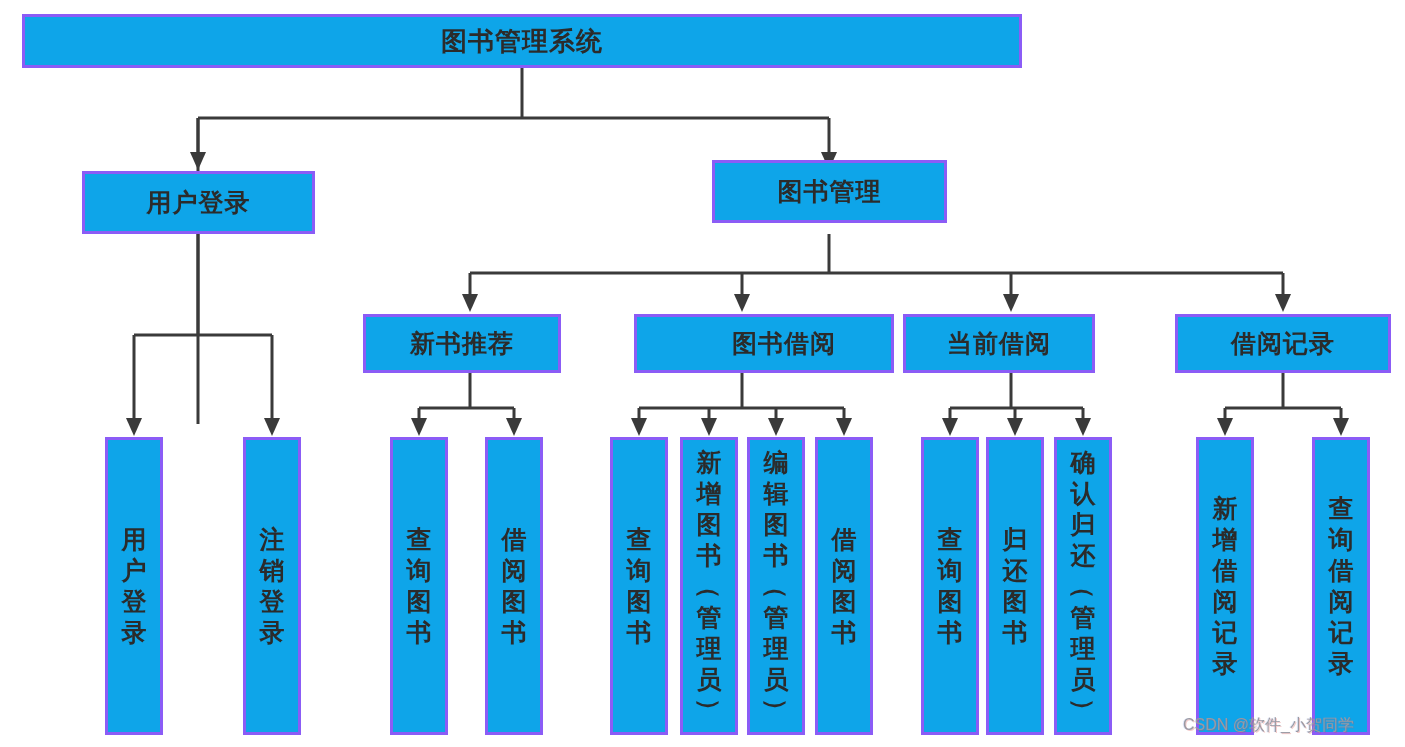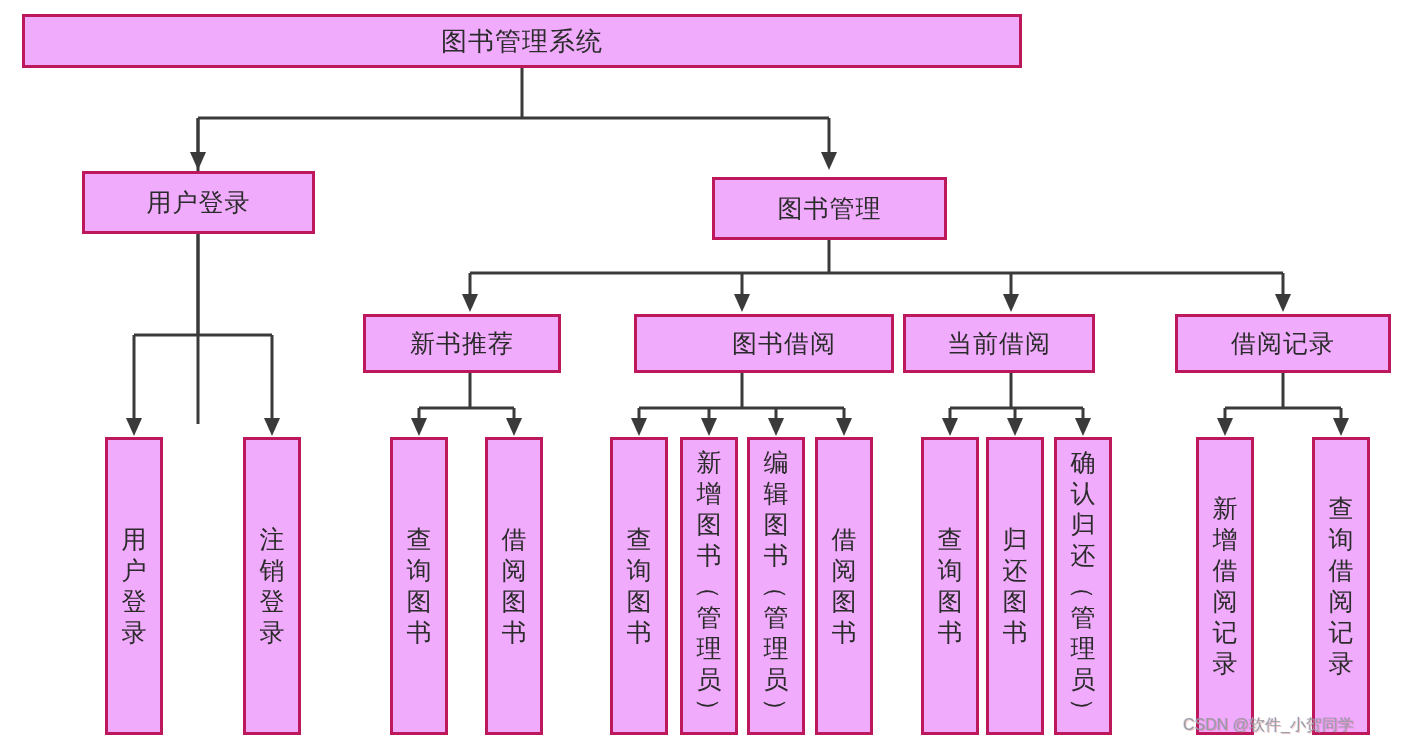--- a/index.html
+++ b/index.html
@@ -8,25 +8,26 @@
     width:1405px;height:747px;
     background:#ffffff;
     font-family:"Liberation Sans","DejaVu Sans",sans-serif;
     color:#2b2b2b;
     overflow:hidden;
   }
   svg.connectors{position:absolute;left:0;top:0;pointer-events:none;}
   .box{
     position:absolute;
     box-sizing:border-box;
-    border:3px solid #be185d;
-    background:#f0abfc;
+    border:3px solid #8b5cf6;
+    background:#0ea5e9;
     display:flex;
     align-items:center;
     justify-content:center;
+    font-weight:bold;
   }
   .hlabel{font-size:25px;letter-spacing:1px;white-space:nowrap;}
   .root-box{left:22px;top:14px;width:1000px;height:54px;}
   .root-box .hlabel{font-size:26px;}
   .l2-box,.l3-box{height:63px;}
   .l3-box{height:59px;}
   .leaf{top:437px;width:58px;height:298px;}
   .vtext{display:flex;flex-direction:column;align-items:center;justify-content:center;width:100%;}
   .vchar{display:block;height:31px;line-height:31px;font-size:25px;text-align:center;width:100%;}
   .vchar.rot{transform:rotate(90deg);}
@@ -92,21 +93,21 @@
     </g>
   </svg>
 
   <div class="box root-box">
     <span class="hlabel">图书管理系统</span>
   </div>
 
   <div class="box l2-box" style="left:82px;top:171px;width:233px;">
     <span class="hlabel">用户登录</span>
   </div>
-  <div class="box l2-box" style="left:712px;top:177px;width:235px;text-align:center;">
+  <div class="box l2-box" style="left:712px;top:160px;width:235px;text-align:center;">
     <span class="hlabel">图书管理</span>
   </div>
 
   <div class="box l3-box" style="left:363px;top:314px;width:198px;">
     <span class="hlabel">新书推荐</span>
   </div>
   <div class="box l3-box" style="left:634px;top:314px;width:260px;padding-left:40px;">
     <span class="hlabel">图书借阅</span>
   </div>
   <div class="box l3-box" style="left:903px;top:314px;width:192px;">

